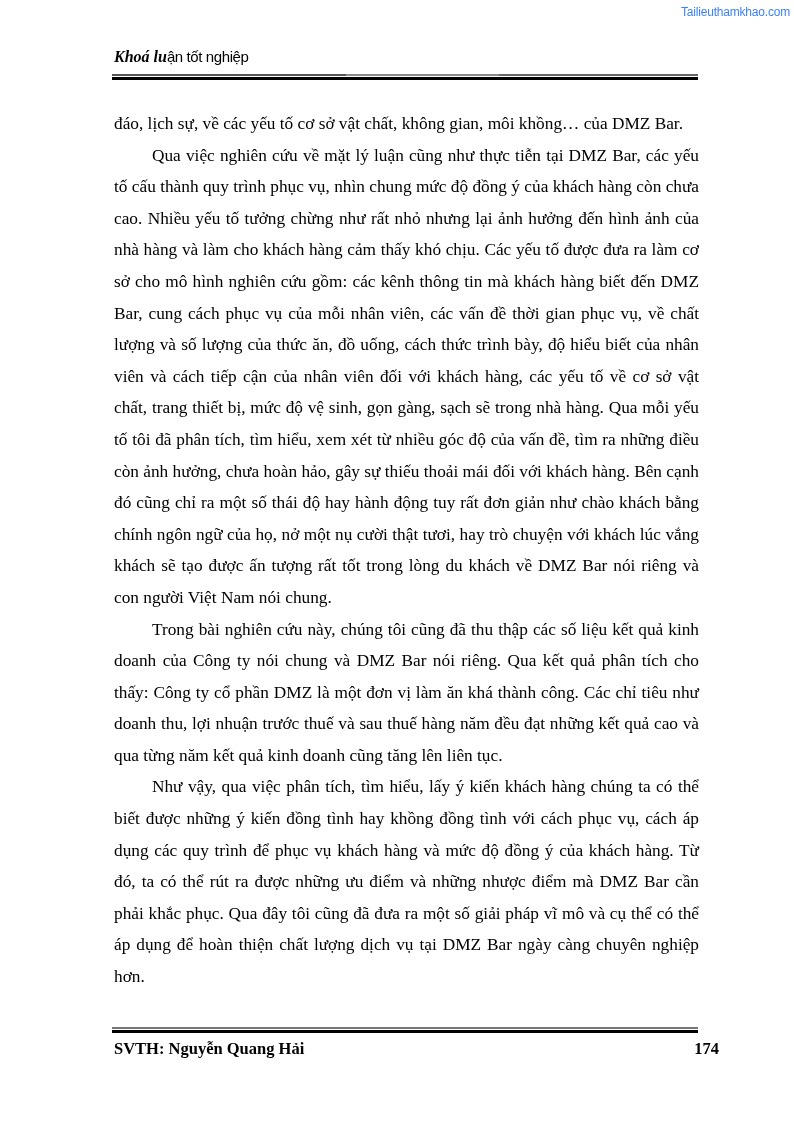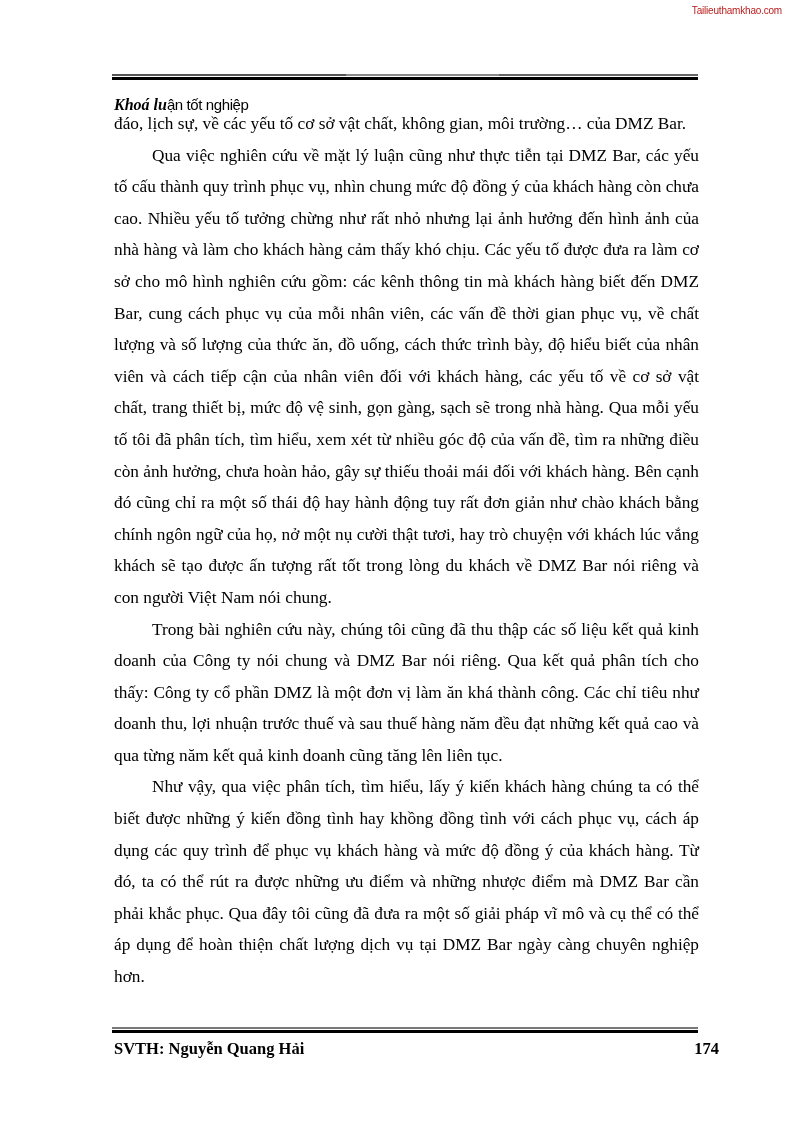--- a/index.html
+++ b/index.html
@@ -10,39 +10,38 @@
     body {
       width: 794px;
       height: 1123px;
       position: relative;
       overflow: hidden;
       color: #000000;
     }
     .watermark {
       position: absolute;
       top: 5px;
-      right: 12px;
+      right: 4px;
       font-family: "Liberation Sans", sans-serif;
-      font-size: 10px;
-      color: #b91c1c;
+      font-size: 12px;
+      color: #3b82f6;
       letter-spacing: -0.2px;
     }
     .header {
       position: absolute;
       top: 48px;
       left: 114px;
       width: 605px;
       height: 24px;
       display: flex;
       justify-content: space-between;
       align-items: baseline;
     }
     .header-left {
       font-size: 16px;
-      margin-top: 48px;
     }
     .header-left .italic-bold {
       font-family: "Liberation Serif", serif;
       font-style: italic;
       font-weight: bold;
     }
     .header-left .sans {
       font-family: "Liberation Sans", sans-serif;
       font-size: 15px;
       letter-spacing: -0.4px;
@@ -135,21 +134,21 @@
 <div class="header">
   <span class="header-left"><span class="italic-bold">Khoá lu</span><span class="sans">ận tốt nghiệp</span></span>
 </div>
 
 <div class="rule-top" style="top:74px;">
   <div class="thin"></div>
   <div class="thick"></div>
 </div>
 
 <div class="content">
-  <p>đáo, lịch sự, về các yếu tố cơ sở vật chất, không gian, môi trường… của DMZ Bar.</p>
+  <p>đáo, lịch sự, về các yếu tố cơ sở vật chất, không gian, môi khồng… của DMZ Bar.</p>
   <p class="indent">Qua việc nghiên cứu về mặt lý luận cũng như thực tiễn tại DMZ Bar, các yếu tố cấu thành quy trình phục vụ, nhìn chung mức độ đồng ý của khách hàng còn chưa cao. Nhiều yếu tố tưởng chừng như rất nhỏ nhưng lại ảnh hưởng đến hình ảnh của nhà hàng và làm cho khách hàng cảm thấy khó chịu. Các yếu tố được đưa ra làm cơ sở cho mô hình nghiên cứu gồm: các kênh thông tin mà khách hàng biết đến DMZ Bar, cung cách phục vụ của mỗi nhân viên, các vấn đề thời gian phục vụ, về chất lượng và số lượng của thức ăn, đồ uống, cách thức trình bày, độ hiểu biết của nhân viên và cách tiếp cận của nhân viên đối với khách hàng, các yếu tố về cơ sở vật chất, trang thiết bị, mức độ vệ sinh, gọn gàng, sạch sẽ trong nhà hàng. Qua mỗi yếu tố tôi đã phân tích, tìm hiểu, xem xét từ nhiều góc độ của vấn đề, tìm ra những điều còn ảnh hưởng, chưa hoàn hảo, gây sự thiếu thoải mái đối với khách hàng. Bên cạnh đó cũng chỉ ra một số thái độ hay hành động tuy rất đơn giản như chào khách bằng chính ngôn ngữ của họ, nở một nụ cười thật tươi, hay trò chuyện với khách lúc vắng khách sẽ tạo được ấn tượng rất tốt trong lòng du khách về DMZ Bar nói riêng và con người Việt Nam nói chung.</p>
   <p class="indent">Trong bài nghiên cứu này, chúng tôi cũng đã thu thập các số liệu kết quả kinh doanh của Công ty nói chung và DMZ Bar nói riêng. Qua kết quả phân tích cho thấy: Công ty cổ phần DMZ là một đơn vị làm ăn khá thành công. Các chỉ tiêu như doanh thu, lợi nhuận trước thuế và sau thuế hàng năm đều đạt những kết quả cao và qua từng năm kết quả kinh doanh cũng tăng lên liên tục.</p>
   <p class="indent">Như vậy, qua việc phân tích, tìm hiểu, lấy ý kiến khách hàng chúng ta có thể biết được những ý kiến đồng tình hay khồng đồng tình với cách phục vụ, cách áp dụng các quy trình để phục vụ khách hàng và mức độ đồng ý của khách hàng. Từ đó, ta có thể rút ra được những ưu điểm và những nhược điểm mà DMZ Bar cần phải khắc phục. Qua đây tôi cũng đã đưa ra một số giải pháp vĩ mô và cụ thể có thể áp dụng để hoàn thiện chất lượng dịch vụ tại DMZ Bar ngày càng chuyên nghiệp hơn.</p>
 </div>
 
 <div class="rule-bottom">
   <div class="thin"></div>
   <div class="thick"></div>
 </div>
 

